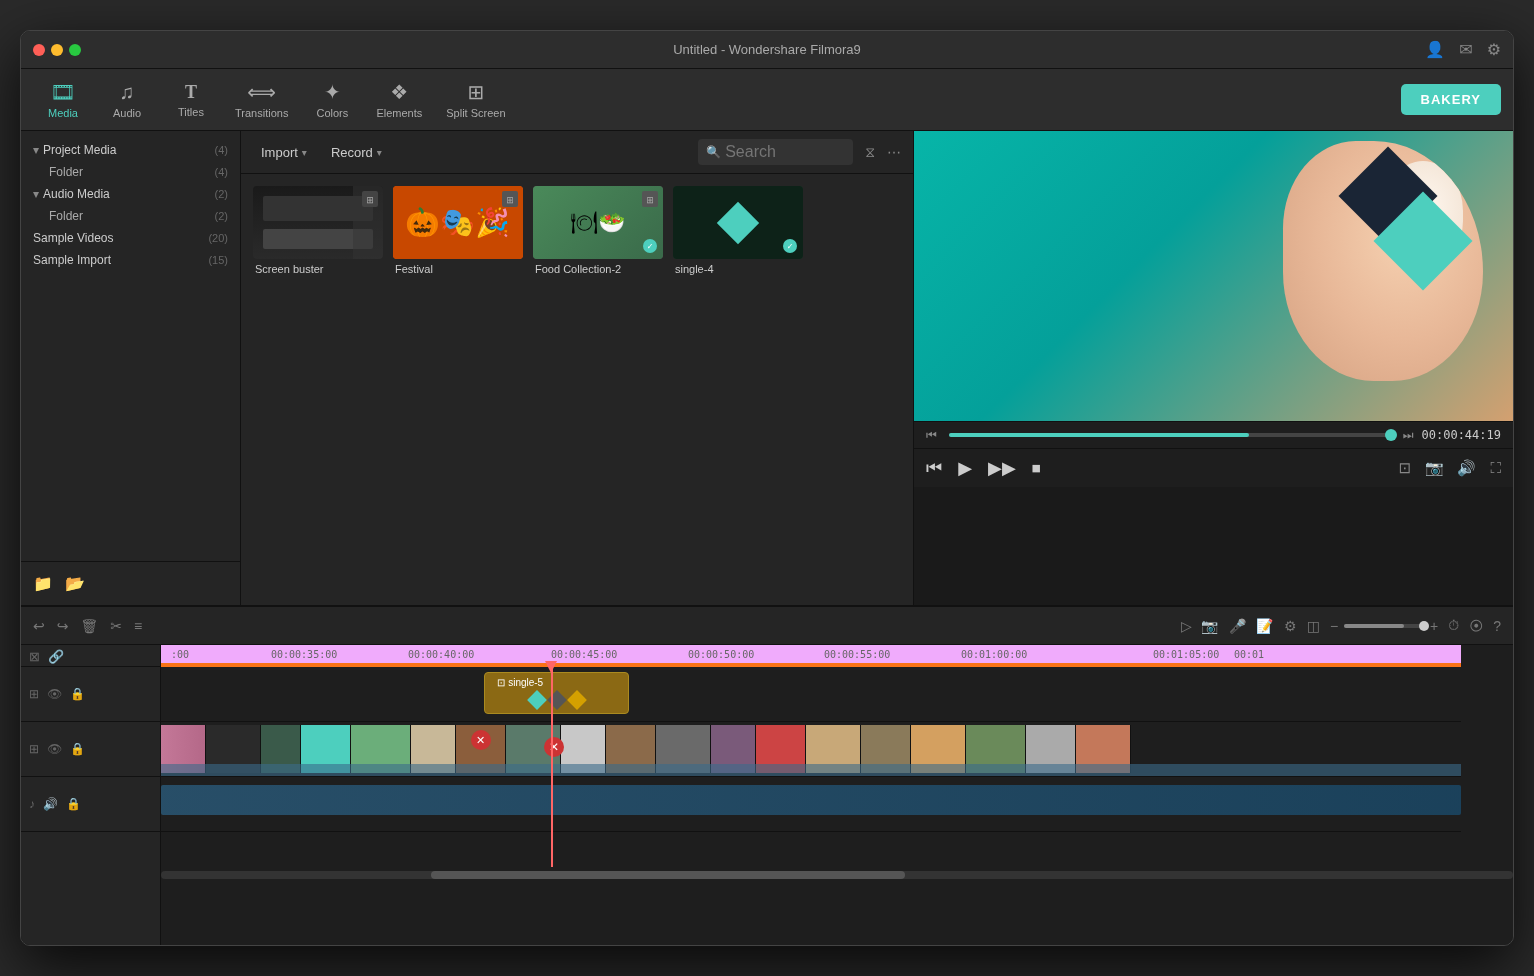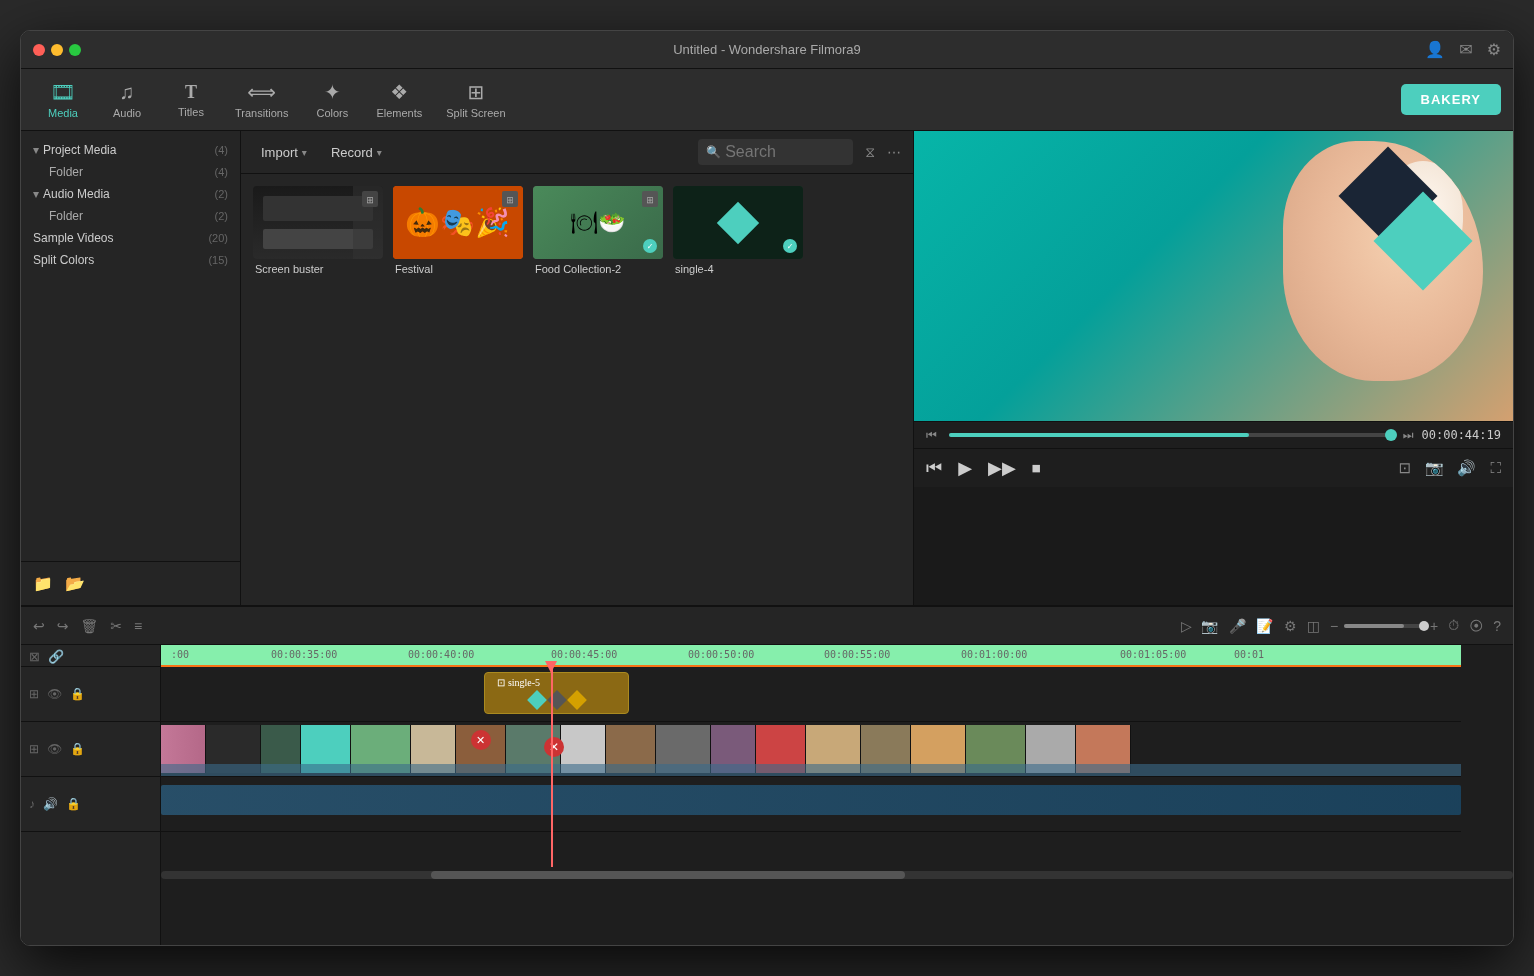--- a/index.html
+++ b/index.html
@@ -82,30 +82,30 @@
     .tl-right { margin-left: auto; display: flex; gap: 10px; align-items: center; }
     .tl-zoom { display: flex; align-items: center; gap: 6px; }
     .tl-zoom-bar { width: 80px; height: 4px; background: #444; border-radius: 2px; position: relative; }
     .tl-zoom-fill { width: 75%; height: 100%; background: #888; border-radius: 2px; }
     .tl-zoom-dot { width: 10px; height: 10px; background: #ccc; border-radius: 50%; position: absolute; right: -5px; top: -3px; }
 
     .timeline-content { flex: 1; display: flex; overflow: hidden; }
     .tl-left-panel { width: 140px; background: #252525; border-right: 1px solid #111; display: flex; flex-direction: column; flex-shrink: 0; }
     .tl-track-header { height: 52px; border-bottom: 1px solid #111; display: flex; align-items: center; padding: 0 8px; gap: 8px; color: #666; font-size: 13px; }
     .tl-main { flex: 1; overflow-x: auto; overflow-y: hidden; position: relative; }
-    .tl-ruler { height: 22px; background: #86efac; border-bottom: 2px solid #f97316; display: flex; align-items: center; padding: 0 0; position: relative; overflow: hidden; }
+    .tl-ruler { height: 22px; background: #f0abfc; border-bottom: 4px solid #f97316; display: flex; align-items: center; padding: 0 0; position: relative; overflow: hidden; }
     .ruler-tick { position: absolute; color: #666; font-size: 10px; font-family: monospace; top: 4px; }
     .tl-tracks { position: relative; height: calc(100% - 22px); }
     .tl-track { height: 52px; border-bottom: 1px solid #111; position: relative; }
     .tl-playhead { position: absolute; top: 0; bottom: 0; width: 2px; background: #ff6666; z-index: 10; left: 390px; }
     .playhead-marker { position: absolute; top: -6px; left: -6px; width: 12px; height: 12px; background: #ff6666; clip-path: polygon(50% 100%, 0 0, 100% 0); }
 
     
     .clip { position: absolute; height: 42px; top: 5px; border-radius: 4px; overflow: hidden; display: flex; align-items: center; }
-    .clip-single5 { background: #8b6914; left: 323px; width: 140px; display: flex; justify-content: center; font-family: Liberation Serif, serif; }
+    .clip-single5 { background: #8b6914; left: 323px; width: 140px; display: flex; justify-content: center; }
     .clip-label { color: #fff; font-size: 10px; white-space: nowrap; padding: 0 6px; position: absolute; top: 4px; left: 6px; }
     .clip-diamonds { display: flex; gap: 4px; margin-top: 14px; }
     .clip-diamond { width: 14px; height: 14px; transform: rotate(45deg); }
     .cd-teal { background: #4dcfbe; }
     .cd-gold { background: #d4a000; }
 
     .delete-marker { position: absolute; width: 20px; height: 20px; background: #cc3333; border-radius: 50%; display: flex; align-items: center; justify-content: center; color: white; font-size: 12px; top: 15px; left: 383px; z-index: 5; }
 
     .tl-track-header-top { height: 22px; border-bottom: 1px solid #111; }
 
@@ -187,21 +187,21 @@
         </div>
         <div class="tree-item child">
           <span class="label">Folder</span>
           <span class="count">(2)</span>
         </div>
         <div class="tree-item">
           <span class="label">Sample Videos</span>
           <span class="count">(20)</span>
         </div>
         <div class="tree-item">
-          <span class="label">Split Colors</span>
+          <span class="label">Sample Import</span>
           <span class="count">(15)</span>
         </div>
       </div>
       <div class="sidebar-footer">
         <span class="sidebar-footer-icon">📁</span>
         <span class="sidebar-footer-icon">📂</span>
       </div>
     </div>
 
     <div class="media-panel">
@@ -383,21 +383,21 @@
       <div class="tl-main" style="position:relative;overflow-x:auto;">
 
         <div class="tl-ruler" style="width:1300px;">
           <div class="ruler-tick" style="left:10px;">:00</div>
           <div class="ruler-tick" style="left:110px;">00:00:35:00</div>
           <div class="ruler-tick" style="left:247px;">00:00:40:00</div>
           <div class="ruler-tick" style="left:390px;">00:00:45:00</div>
           <div class="ruler-tick" style="left:527px;">00:00:50:00</div>
           <div class="ruler-tick" style="left:663px;">00:00:55:00</div>
           <div class="ruler-tick" style="left:800px;">00:01:00:00</div>
-          <div class="ruler-tick" style="left:959px;">00:01:05:00</div>
+          <div class="ruler-tick" style="left:992px;">00:01:05:00</div>
           <div class="ruler-tick" style="left:1073px;">00:01</div>
         </div>
 
         <div class="tl-tracks" style="width:1300px;height:200px;position:relative;">
 
           <div class="tl-playhead" style="left:390px;">
             <div class="playhead-marker"></div>
           </div>
 
           <div class="tl-track" style="height:55px;">

